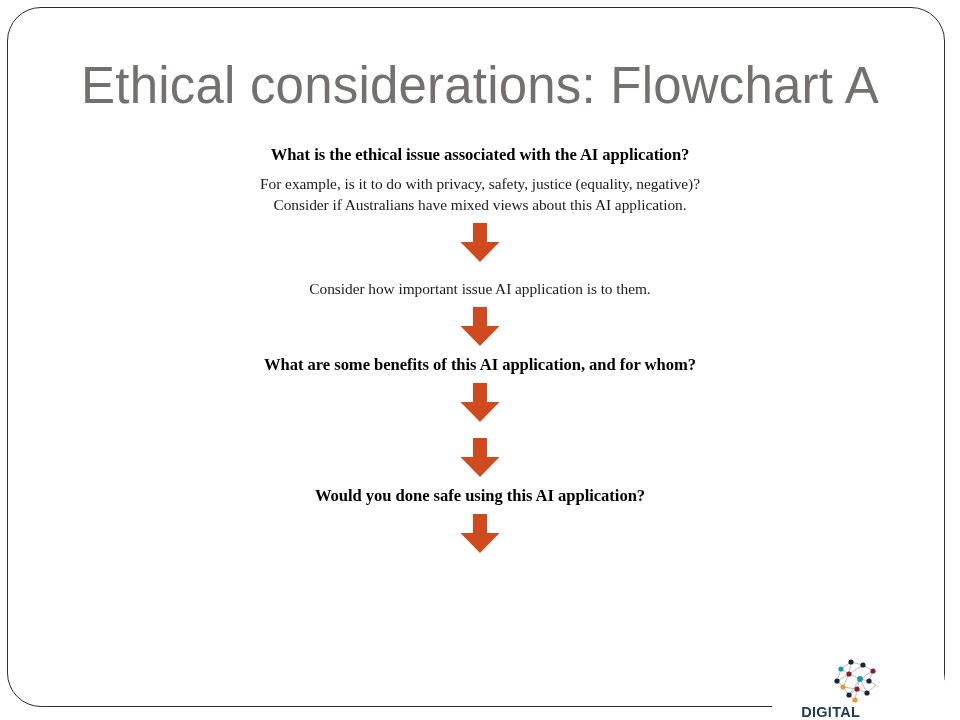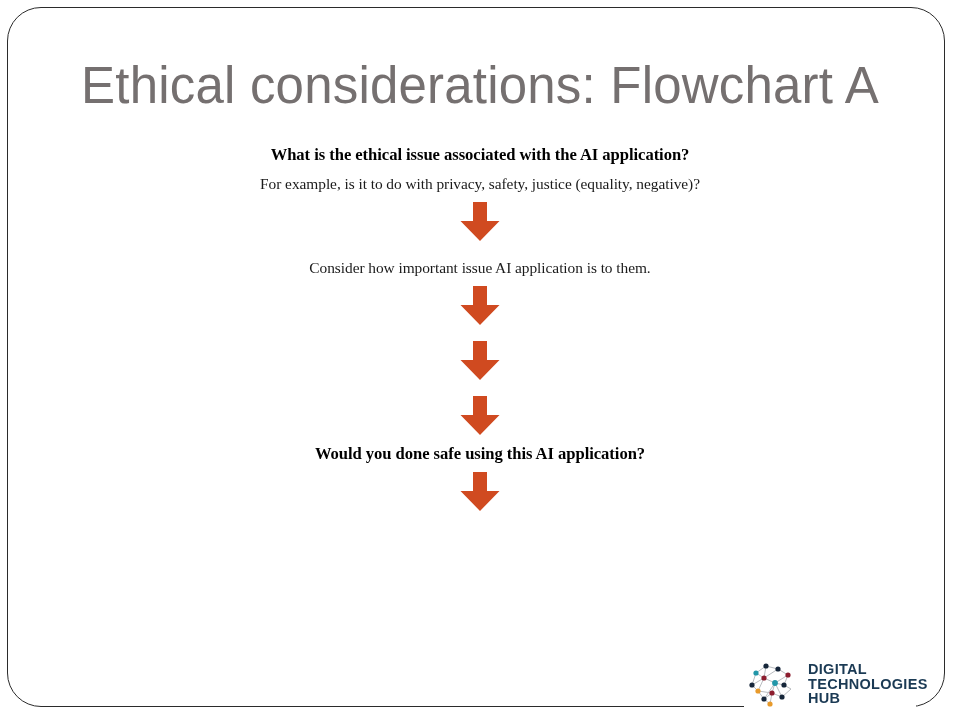--- a/index.html
+++ b/index.html
@@ -98,27 +98,28 @@
     display: block;
   }
 
   
   .sp-a { height: 8px; }
   .sp-b { height: 7px; }
 
   
   #logo {
     position: absolute;
-    left: 744px;
+    left: 772px;
     top: 655px;
     width: 172px;
     height: 58px;
     background: #ffffff;
     display: flex;
     align-items: center;
+    flex-direction: column;
   }
   #logo-mark { flex: 0 0 auto; }
   #logo-text {
     margin-left: 6px;
     color: #1b3a54;
     font-family: "Liberation Sans Narrow", "Liberation Sans", "DejaVu Sans", sans-serif;
     font-weight: bold;
     font-size: 14.5px;
     line-height: 14.5px;
     letter-spacing: 0.3px;
@@ -133,20 +134,21 @@
 
   <div id="slide-frame"></div>
 
   <div id="title">Ethical considerations: Flowchart A</div>
 
   <div id="flow">
 
     <div class="flow-step">
       <div class="step-heading">What is the ethical issue associated with the AI application?</div>
       <div class="step-sub gap-top">For example, is it to do with privacy, safety, justice (equality, negative)?</div>
+      <div class="step-sub">Consider if Australians have mixed views about this AI application.</div>
     </div>
 
     <div class="sp-a"></div>
     <div class="arrow-wrap">
       <svg class="down-arrow" width="44" height="40" viewBox="0 0 44 40" aria-hidden="true">
         <path d="M15 0 H29 V19 H41.5 L22 39 L2.5 19 H15 Z" fill="#D04A20"></path>
       </svg>
     </div>
     <div class="sp-b"></div>
 
@@ -155,20 +157,23 @@
     </div>
 
     <div class="sp-a"></div>
     <div class="arrow-wrap">
       <svg class="down-arrow" width="44" height="40" viewBox="0 0 44 40" aria-hidden="true">
         <path d="M15 0 H29 V19 H41.5 L22 39 L2.5 19 H15 Z" fill="#D04A20"></path>
       </svg>
     </div>
     <div class="sp-b"></div>
 
+    <div class="flow-step">
+      <div class="step-heading">What are some benefits of this AI application, and for whom?</div>
+    </div>
 
     <div class="sp-a"></div>
     <div class="arrow-wrap">
       <svg class="down-arrow" width="44" height="40" viewBox="0 0 44 40" aria-hidden="true">
         <path d="M15 0 H29 V19 H41.5 L22 39 L2.5 19 H15 Z" fill="#D04A20"></path>
       </svg>
     </div>
     <div class="sp-b"></div>
 
 

